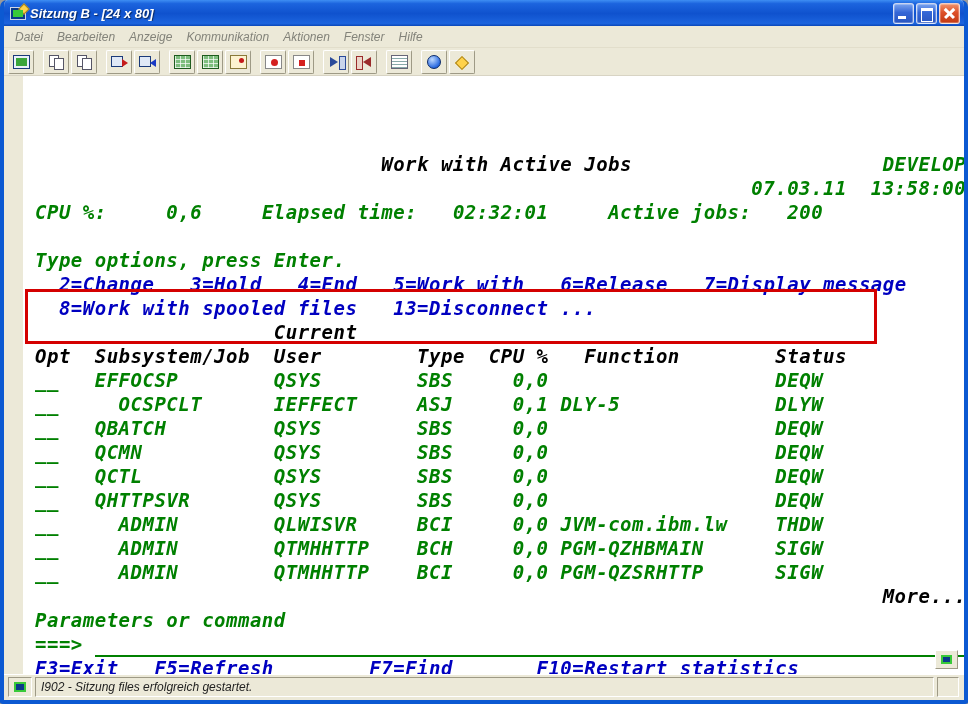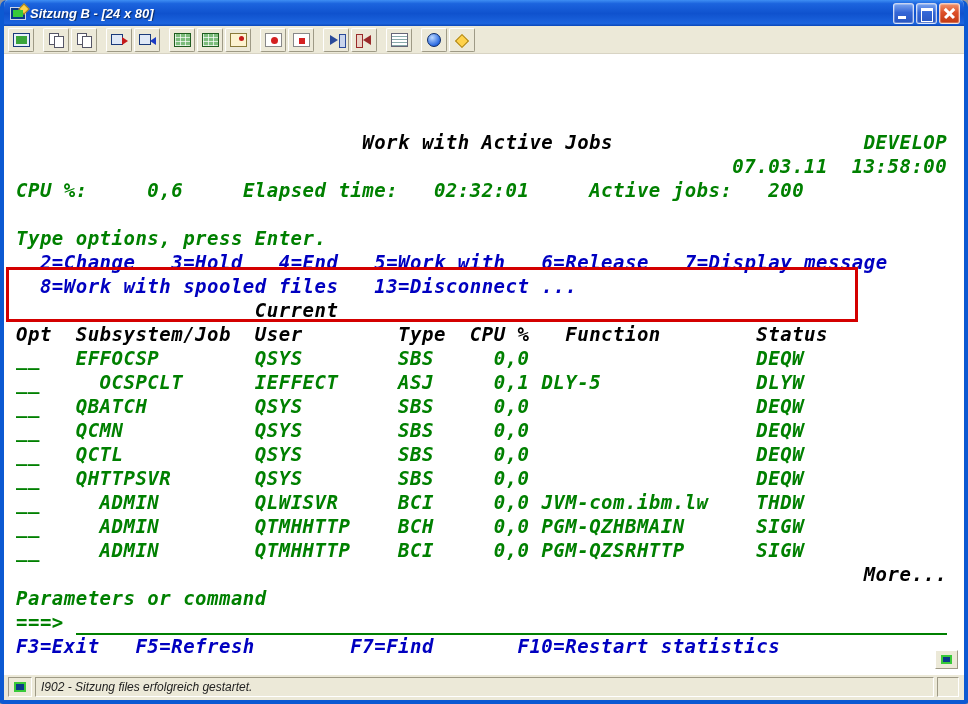--- a/index.html
+++ b/index.html
@@ -57,21 +57,21 @@
   .tbic-connect::after{content:"";position:absolute;left:2px;top:2px;border-left:8px solid #2A4A9A;border-top:5px solid transparent;border-bottom:5px solid transparent;}
   .tbic-disconnect::before{content:"";position:absolute;left:0;top:1px;width:5px;height:12px;background:#ECD4C8;border:1px solid #9A2A2A;}
   .tbic-disconnect::after{content:"";position:absolute;right:2px;top:2px;border-right:8px solid #9A2A2A;border-top:5px solid transparent;border-bottom:5px solid transparent;}
   .tbic-notepad{background:#fff;border:1px solid #667;background-image:repeating-linear-gradient(180deg,transparent 0 2px,#8AA 2px 3px);}
   .tbic-browser{width:14px;height:14px;border-radius:50%;border:1px solid #0A2A6A;background:radial-gradient(circle at 35% 30%,#BCD8FF,#2A6AE0 70%,#0A3AA0);}
   .tbic-color-setup{width:10px;height:10px;margin-top:2px;background:#FFD24A;border:1px solid #A8821A;transform:rotate(45deg);}
   
   .terminal{
     position:relative;flex:1 1 auto;background:#FFFFFF;overflow:hidden;
     font-family:"DejaVu Sans Mono",monospace;font-size:19px;font-weight:bold;
-    line-height:24px;letter-spacing:.5px;padding:4px 0 0 12px;white-space:pre;cursor:text;
+    line-height:24px;letter-spacing:.5px;padding:4px 0 0 12px;white-space:pre;cursor:text;margin-left:19px;
   }
   .tl{height:24px;white-space:pre;}
   .g{color:var(--g,#008000);} .b{color:var(--b,#0000C0);} .k{color:var(--k,#000);}
   .u{border-bottom:2px solid var(--g,#008000);}
   .annotation{position:absolute;left:2px;top:213px;width:852px;height:55px;border:3px solid var(--red,#D40000);pointer-events:none;}
   
   .statusbar{height:26px;flex:0 0 26px;background:#ECE9D8;display:flex;align-items:center;gap:3px;padding:2px 5px 3px 4px;border-top:1px solid #FFFFFF;}
   .panel{border:1px solid;border-color:#9E9A86 #FFFFFF #FFFFFF #9E9A86;height:20px;background:#ECE9D8;}
   .sb-icon{width:24px;flex:0 0 auto;position:relative;}
   .sb-icon::after{content:"";position:absolute;left:5px;top:4px;width:12px;height:10px;background:#0A3A8A;box-shadow:inset 0 0 0 2px #39C939;}
@@ -88,20 +88,29 @@
   <div class="titlebar">
     <span class="app-icon"></span>
     <span class="title-text">Sitzung B - [24 x 80]</span>
     <span class="winbtns">
       <span class="wbtn btn-min"></span>
       <span class="wbtn btn-max"></span>
       <span class="wbtn btn-close"></span>
     </span>
   </div>
 
+  <div class="menubar">
+      <span class="mi">Datei</span>
+      <span class="mi">Bearbeiten</span>
+      <span class="mi">Anzeige</span>
+      <span class="mi">Kommunikation</span>
+      <span class="mi">Aktionen</span>
+      <span class="mi">Fenster</span>
+      <span class="mi">Hilfe</span>
+    </div>
 
   <div class="toolbar">
       <button class="tbtn">
         <span class="tbic tbic-session"></span>
       </button>
       <span class="tsep"></span>
       <button class="tbtn">
         <span class="tbic tbic-copy"></span>
       </button>
       <button class="tbtn">

